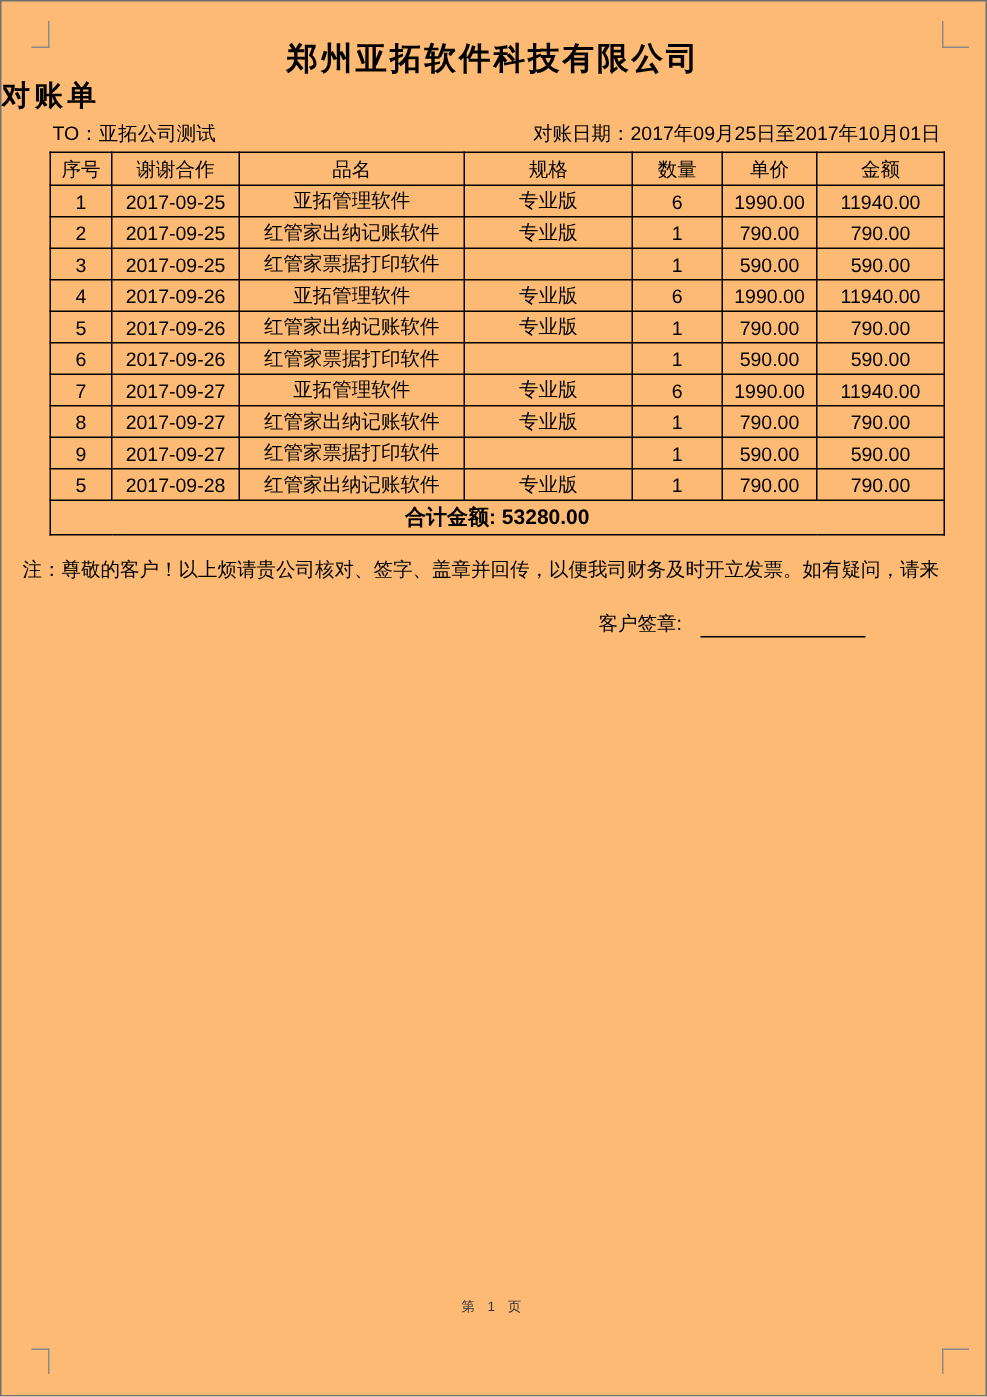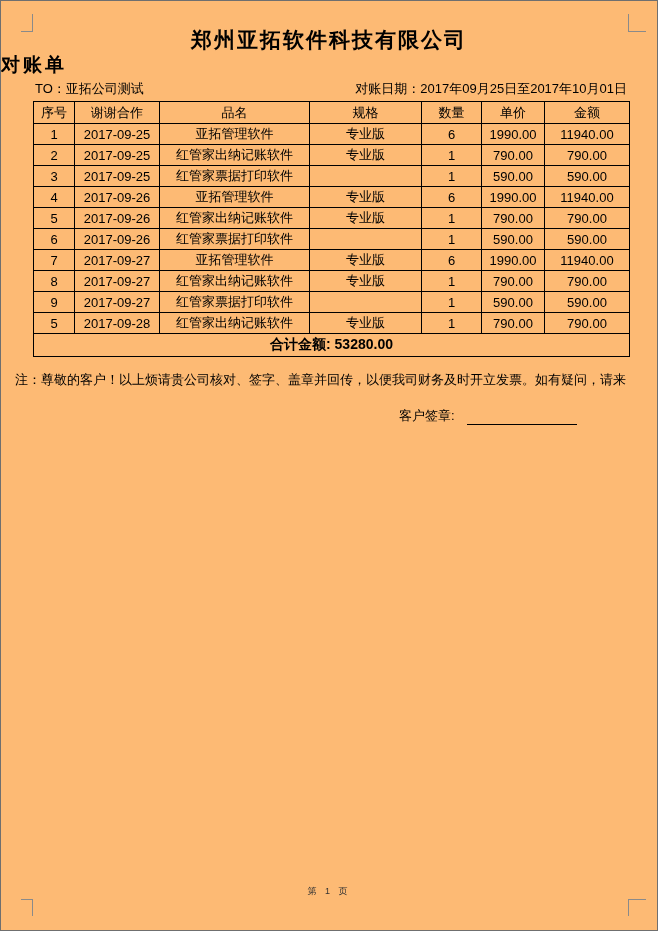--- a/index.html
+++ b/index.html
@@ -59,21 +59,21 @@
     margin:13px 28px 0 14px;
     font-size:13px; line-height:20px;
   }
 
   .sig { margin:10px 0 0 398px; font-size:13px; width:210px; }
   .sigrow { display:flex; align-items:flex-end; height:25px; }
   .siglabel { width:68px; white-space:pre; line-height:18px; }
   .sigline { flex:0 0 110px; height:20px; border-bottom:1px solid #000; }
 
   .footer {
-    position:absolute; left:0; right:0; top:884px;
+    position:absolute; left:0; right:0; top:864px;
     text-align:center; font-size:9px; letter-spacing:3px; color:#333;
   }
 </style>
 </head>
 <body>
 
 <div class="page">
 
   <div class="corner tl"></div>
   <div class="corner tr"></div>

